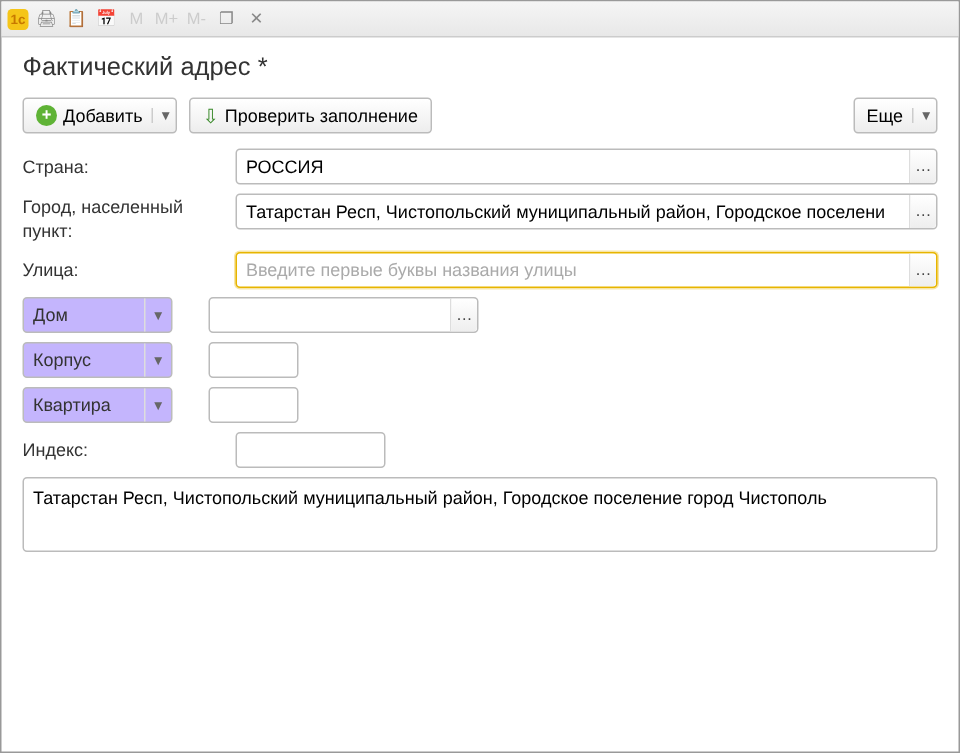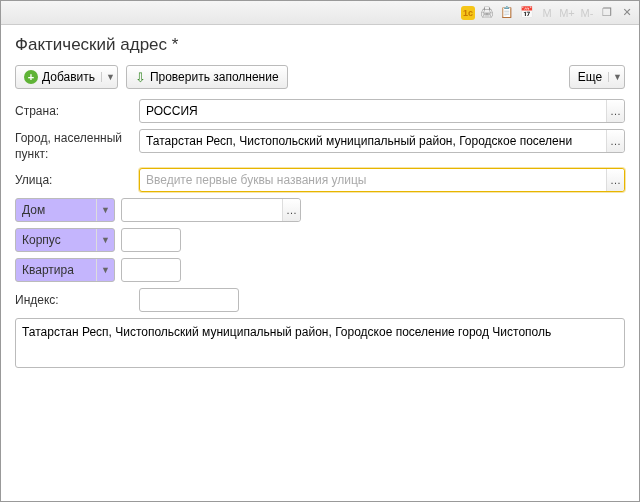--- a/index.html
+++ b/index.html
@@ -1,35 +1,35 @@
 <!DOCTYPE html>
 <html><head>
 <meta charset="utf-8">
 <style>
 * { box-sizing: border-box; margin: 0; padding: 0; }
 body { font-family: Arial, sans-serif; font-size: 12px; background: #fff; color: #333; }
 .window { width: 640px; height: 502px; background: #fff; border: 1px solid #999; position: relative; display: flex; flex-direction: column; }
-.titlebar { height: 24px; background: linear-gradient(#f5f5f5,#e8e8e8); border-bottom: 1px solid #ccc; display: flex; align-items: center; padding: 0 4px; justify-content: flex-end; }
+.titlebar { height: 24px; background: linear-gradient(#f5f5f5,#e8e8e8); border-bottom: 1px solid #ccc; display: flex; align-items: center; padding: 0 4px; }
 .title-icon { width: 14px; height: 14px; background: #f5c518; border-radius: 3px; margin-right: 4px; display: inline-flex; align-items: center; justify-content: center; font-size: 9px; color: #c77800; font-weight: bold; }
 .title-text { flex: 1; font-size: 11px; color: #555; }
 .title-actions { display: flex; gap: 4px; align-items: center; }
 .ticon { width: 16px; height: 16px; display: inline-flex; align-items: center; justify-content: center; font-size: 11px; color: #888; cursor: pointer; }
 .ticon.disabled { color: #ccc; }
 .content { padding: 10px 14px 0 14px; flex: 1; display: flex; flex-direction: column; }
 .page-title { font-size: 17px; color: #333; margin-bottom: 10px; }
 .toolbar { display: flex; gap: 8px; margin-bottom: 10px; align-items: stretch; }
 .btn { border: 1px solid #bbb; border-radius: 3px; background: linear-gradient(#fff,#ededed); padding: 3px 8px; font-size: 12px; cursor: pointer; display: inline-flex; align-items: center; gap: 4px; height: 24px; }
 .btn.split { padding-right: 2px; }
 .btn.split .caret { border-left: 1px solid #ccc; padding-left: 4px; margin-left: 2px; }
 .btn.primary { background: linear-gradient(#ffe26a,#f6c40b); border-color: #cfa602; font-weight: bold; }
 .btn-icon-add { width: 14px; height: 14px; border-radius: 50%; background: #5fb336; color: #fff; display: inline-flex; align-items: center; justify-content: center; font-size: 11px; font-weight: bold; }
 .btn-icon-check { color: #3a8a2a; font-size: 13px; }
 .caret { font-size: 9px; color: #666; }
 .spacer { flex: 1; }
-.form-row { display: flex; align-items: center; margin-bottom: 6px; gap: 6px; }
+.form-row { display: flex; align-items: center; margin-bottom: 6px; gap: 24px; }
 .label { width: 118px; font-size: 12px; color: #333; }
 .input-wrap { flex: 1; display: flex; position: relative; }
 .input { width: 100%; border: 1px solid #bbb; border-radius: 3px; padding: 4px 32px 4px 6px; font-size: 12px; height: 24px; background: #fff; }
 .input.hl { border-color: #e7b500; box-shadow: 0 0 0 1px rgba(231,181,0,.35); }
 .input::placeholder { color: #aaa; }
 .ellips-btn { position: absolute; right: 1px; top: 1px; bottom: 1px; width: 18px; border: none; border-left: 1px solid #ddd; background: linear-gradient(#fff,#eee); cursor: pointer; border-radius: 0 3px 3px 0; font-size: 11px; color: #444; }
 .select { border: 1px solid #bbb; border-radius: 3px; height: 24px; background: #c4b5fd; display: flex; align-items: center; padding: 0 4px 0 6px; font-size: 12px; }
 .select-main { width: 100px; display: flex; align-items: center; }
 .select .txt { flex: 1; }
 .select .sbtn { border-left: 1px solid #ddd; padding-left: 4px; font-size: 9px; color: #666; cursor: pointer; height: 100%; display: flex; align-items: center; }

